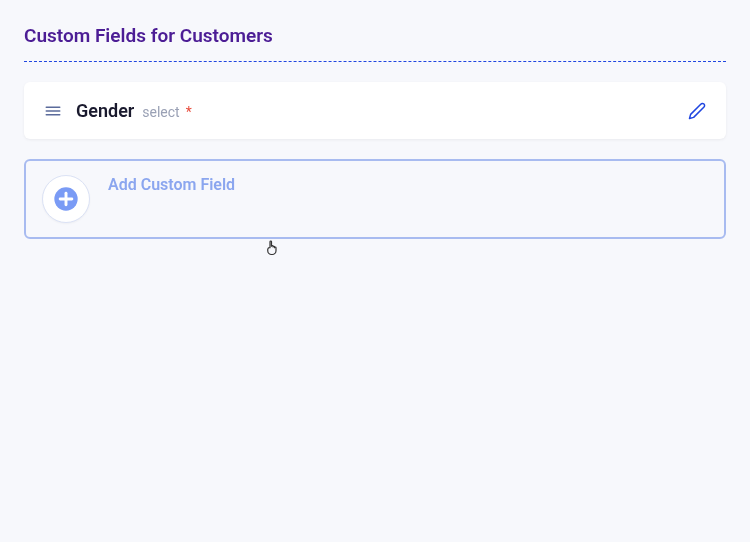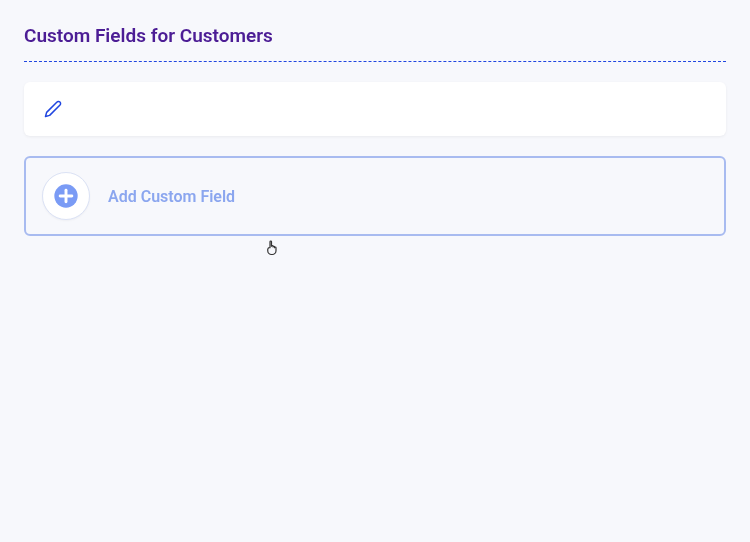--- a/index.html
+++ b/index.html
@@ -62,21 +62,21 @@
       color: #2046e0;
       display: flex;
       align-items: center;
       cursor: pointer;
     }
     .add-card {
       border: 2px solid #a8bbf0;
       border-radius: 6px;
       padding: 14px 16px;
       display: flex;
-      align-items: center;
+      align-items: flex-start;
       gap: 18px;
       cursor: pointer;
       background: transparent;
     }
     .add-icon-wrap {
       width: 48px;
       height: 48px;
       border-radius: 50%;
       background: #fff;
       border: 1px solid #dbe2f5;
@@ -102,20 +102,34 @@
       pointer-events: none;
       color: #333;
     }
   </style>
 </head>
 <body>
 
 <h1 class="page-title">Custom Fields for Customers</h1>
 
 <div class="field-card">
+  <div class="field-left">
+    <span class="drag-icon">
+      <svg width="18" height="18" viewBox="0 0 24 24" fill="none" stroke="currentColor" stroke-width="2" stroke-linecap="round">
+        <line x1="3" y1="7" x2="21" y2="7"></line>
+        <line x1="3" y1="12" x2="21" y2="12"></line>
+        <line x1="3" y1="17" x2="21" y2="17"></line>
+      </svg>
+    </span>
+    <span>
+      <span class="field-name">Gender</span>
+      <span class="field-type">select</span>
+      <span class="required-star">*</span>
+    </span>
+  </div>
   <span class="edit-icon">
     <svg width="18" height="18" viewBox="0 0 24 24" fill="none" stroke="currentColor" stroke-width="2" stroke-linecap="round" stroke-linejoin="round">
       <path d="M17 3a2.85 2.85 0 1 1 4 4L7.5 20.5 2 22l1.5-5.5L17 3z"></path>
     </svg>
   </span>
 </div>
 
 <div class="add-card">
   <div class="add-icon-wrap">
     <span class="add-icon">

